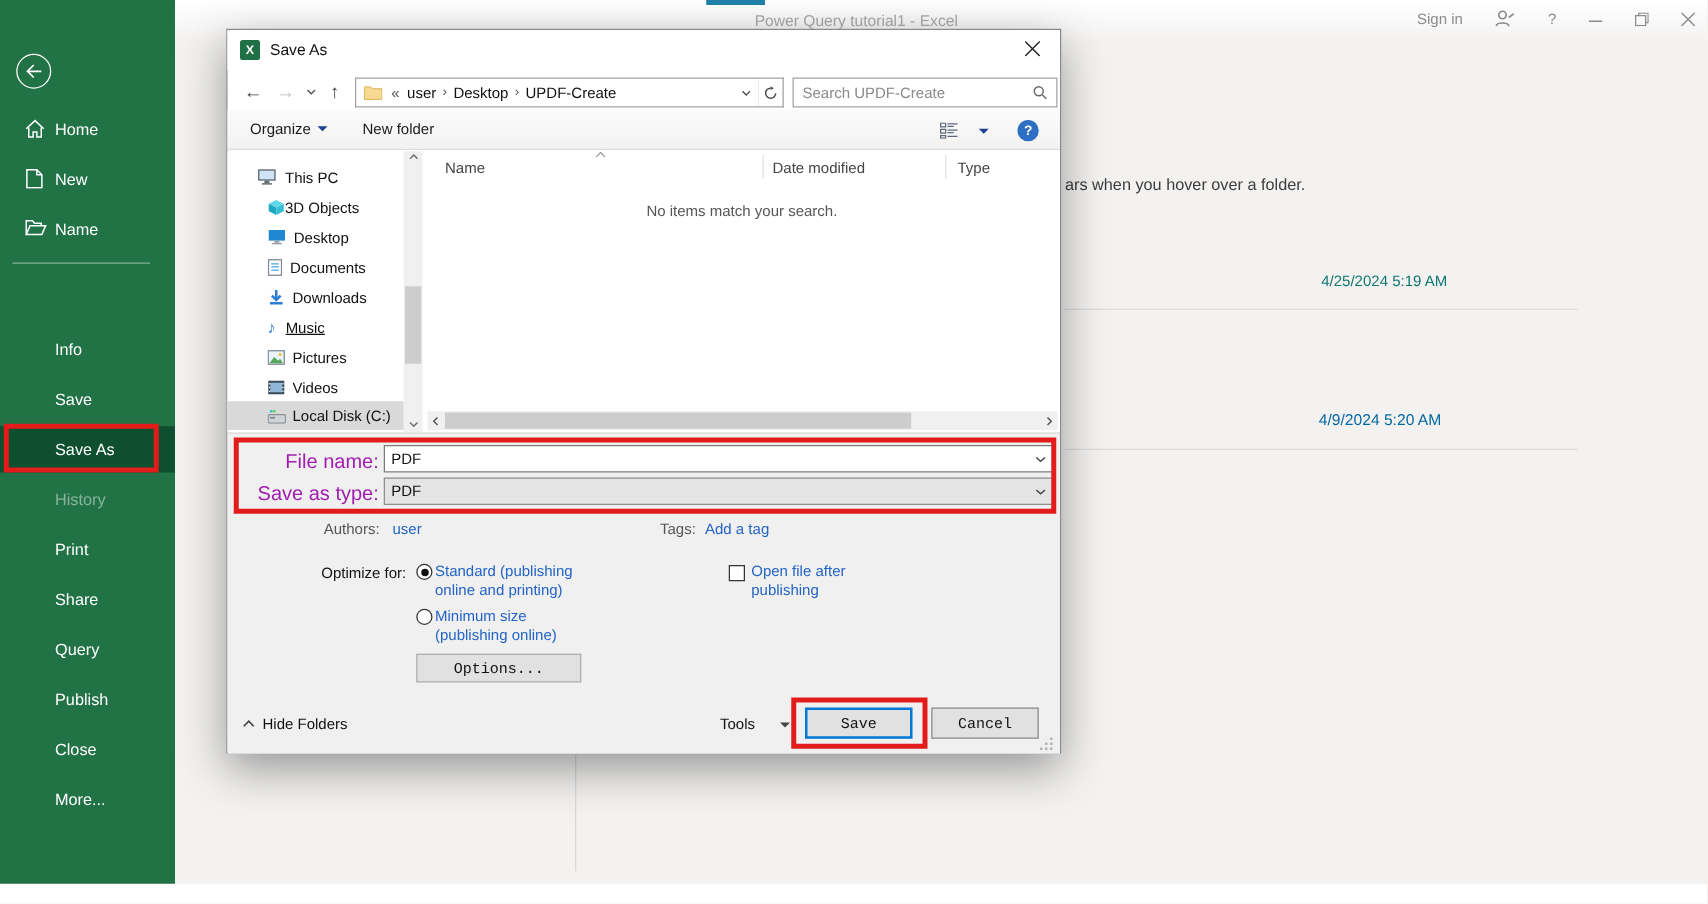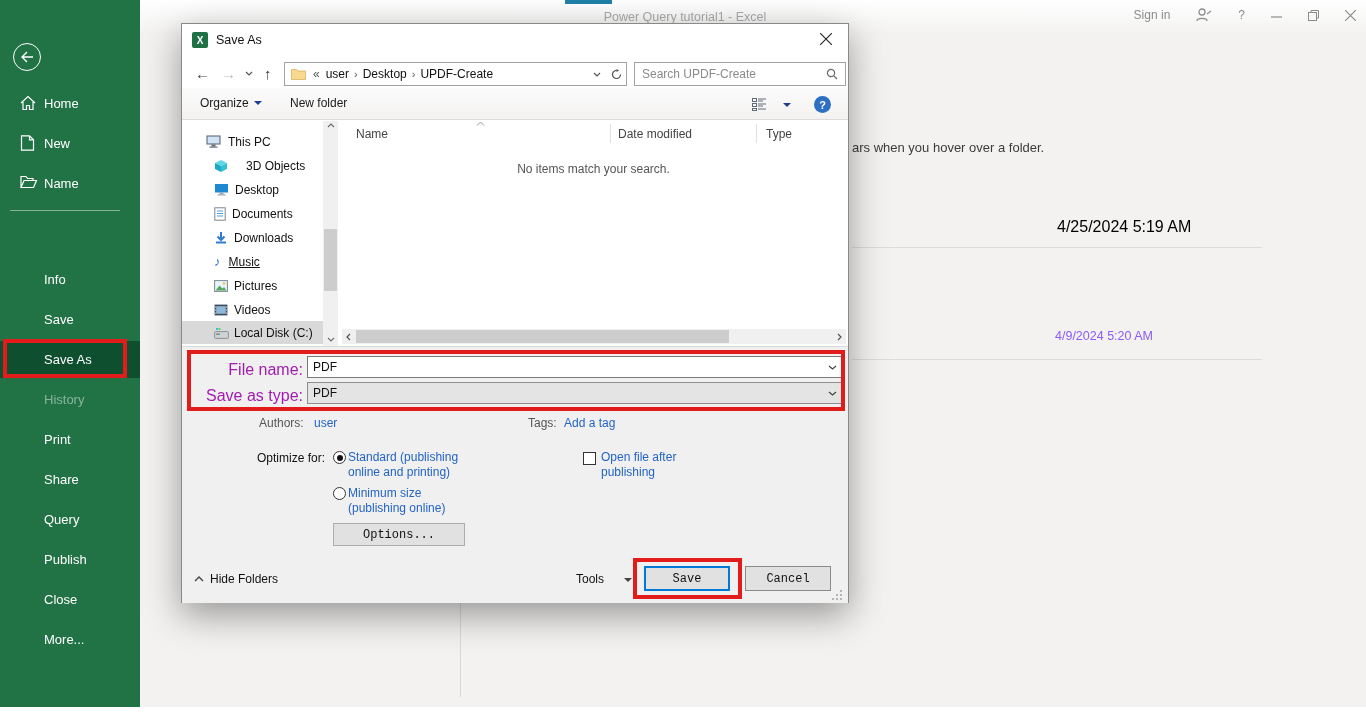--- a/index.html
+++ b/index.html
@@ -9,22 +9,22 @@
 
   
   .titlebar-bg { left:140px; top:0; width:1226px; height:32px; background:linear-gradient(#ffffff,#f4f3f2); }
   .blue-strip { left:565px; top:0; width:47px; height:4px; background:#2181a8; }
   .window-title { left:560px; top:10px; width:250px; text-align:center; color:#a9a9a9; font-size:12.5px; }
   .title-controls { right:10px; top:8px; display:flex; align-items:center; gap:26px; color:#8c8c8c; }
   .title-controls .txt { font-size:12px; }
   .bottom-strip { left:0; top:707px; width:1366px; height:16px; background:#ffffff; }
 
   .bg-hint { left:852px; top:140px; color:#3c3c3c; font-size:13px; }
-  .bg-date1 { left:1057px; top:218px; color:#000000; font-size:16px; }
-  .bg-date2 { left:1055px; top:329px; color:#8b5cf6; font-size:12.5px; }
+  .bg-date1 { left:1057px; top:218px; color:#0f766e; font-size:12px; }
+  .bg-date2 { left:1055px; top:329px; color:#0369a1; font-size:12.5px; }
   .bg-line { height:1px; background:#dcdcdc; width:410px; left:852px; }
   .bg-vline { left:460px; top:603px; width:1px; height:94px; background:#d8d8d8; }
 
   
   .sidebar { left:0; top:0; width:140px; height:707px; background:#217346; color:#fff; }
   .back-btn { left:13px; top:43px; width:28px; height:28px; border:1.6px solid #fff; border-radius:50%; display:flex; align-items:center; justify-content:center; font-size:15px; cursor:pointer; }
   .side-item { left:0; width:140px; height:30px; display:flex; align-items:center; cursor:pointer; }
   .side-item .lbl { position:absolute; left:44px; font-size:13px; }
   .side-item .ic { position:absolute; left:20px; width:16px; height:16px; }
   .side-divider { left:10px; top:210px; width:110px; height:1px; background:rgba(255,255,255,.45); }
@@ -296,21 +296,21 @@
       <span class="lbl" style="margin-left:7px;">This PC</span>
     </div>
     <div class="tree-item abs" style="top:33px;">
       <span style="margin-left:32px;">
           <svg width="14" height="14" viewBox="0 0 14 14">
             <polygon points="7,1 13,4 7,7 1,4" fill="#5fd8e8"></polygon>
             <polygon points="1,4 7,7 7,13 1,10" fill="#1fa8c4"></polygon>
             <polygon points="13,4 7,7 7,13 13,10" fill="#36bfd8"></polygon>
           </svg>
         </span>
-      <span class="lbl" style="margin-left:18px;">3D Objects</span>
+      <span class="lbl" style="margin-left:0;">3D Objects</span>
     </div>
     <div class="tree-item abs" style="top:57px;">
       <span style="margin-left:32px;">
           <svg width="15" height="13" viewBox="0 0 15 13">
             <rect x="1" y="1" width="13" height="8.5" fill="#1e88d2"></rect>
             <rect x="5.5" y="9.5" width="4" height="1.8" fill="#9aa3ab"></rect>
             <rect x="3.5" y="11.3" width="8" height="1.2" fill="#9aa3ab"></rect>
           </svg>
         </span>
       <span class="lbl" style="margin-left:6px;">Desktop</span>

